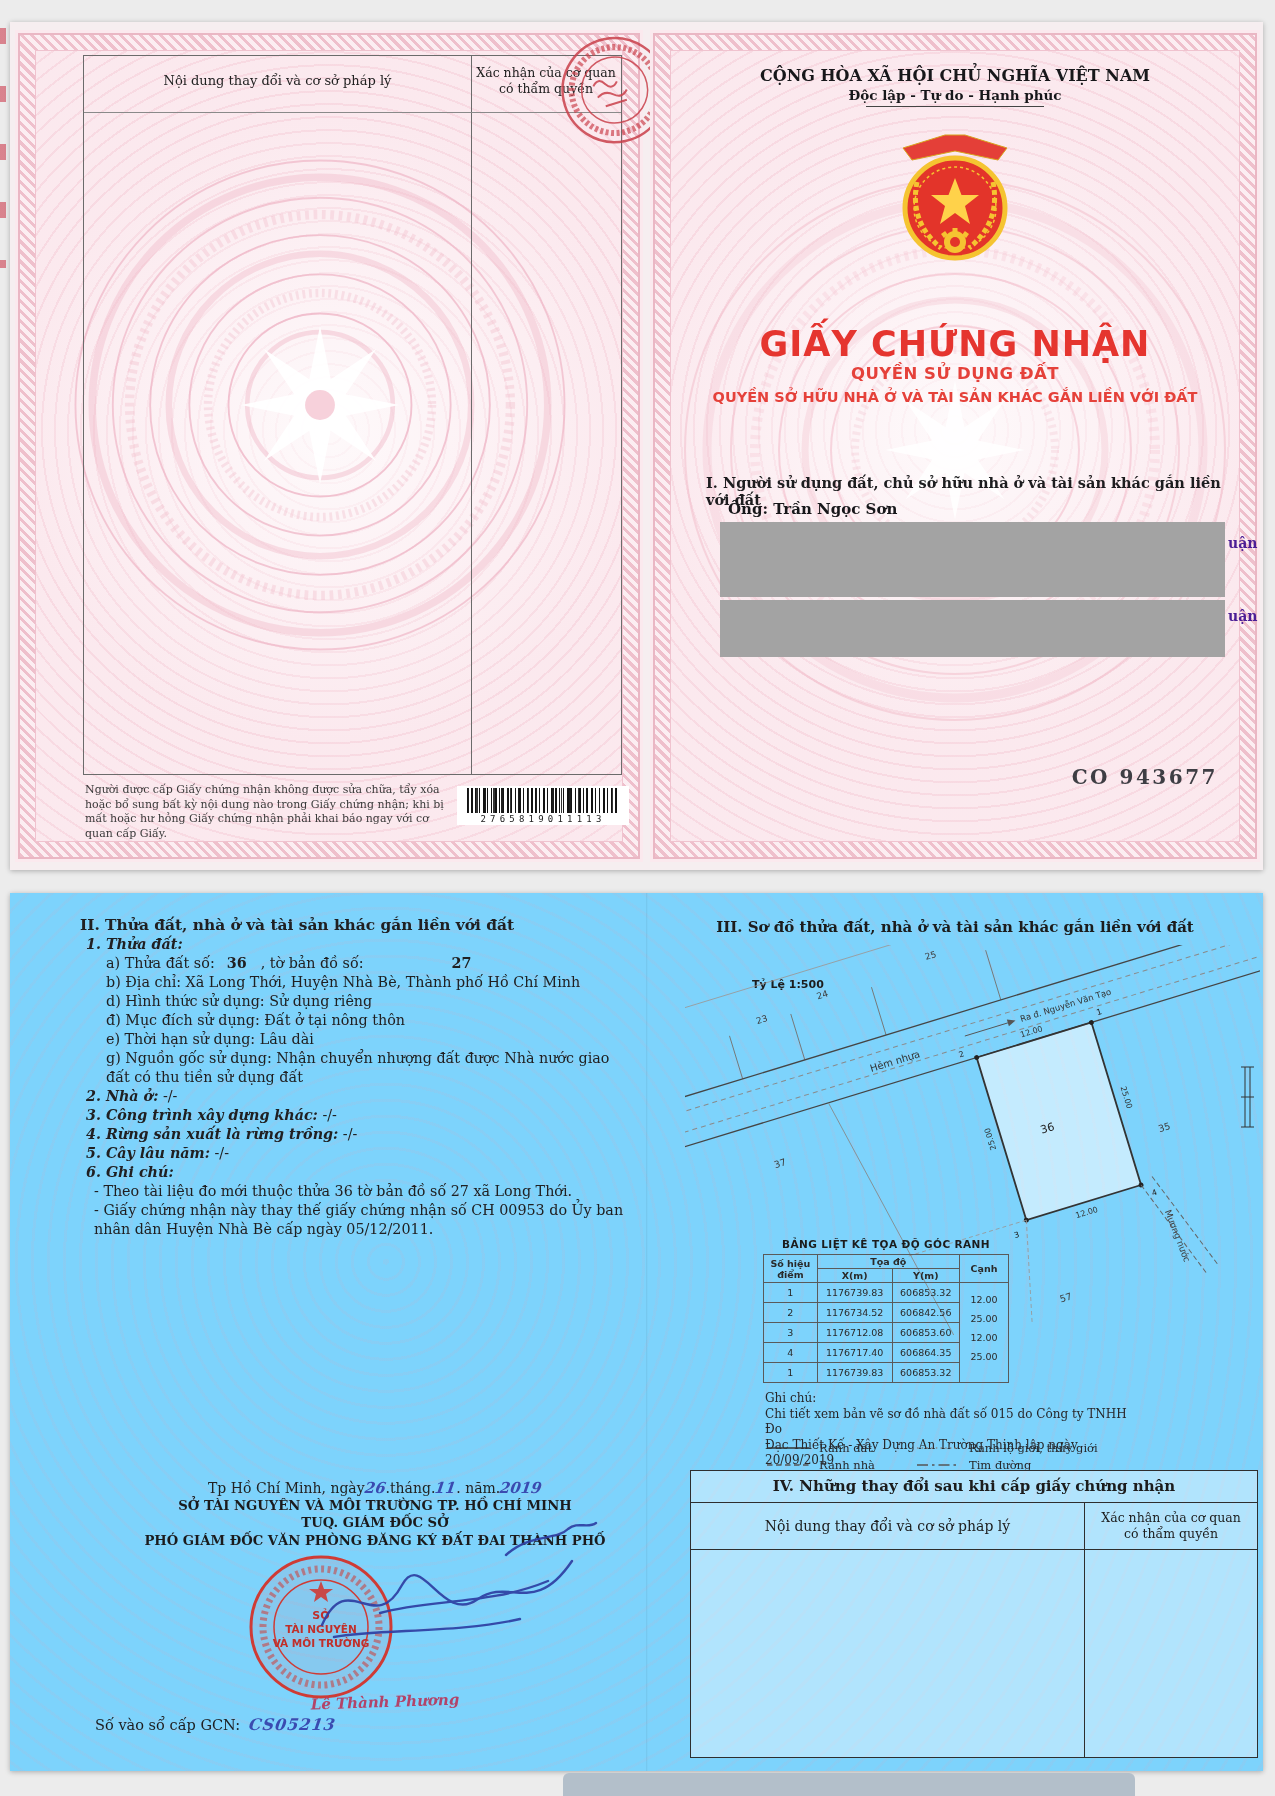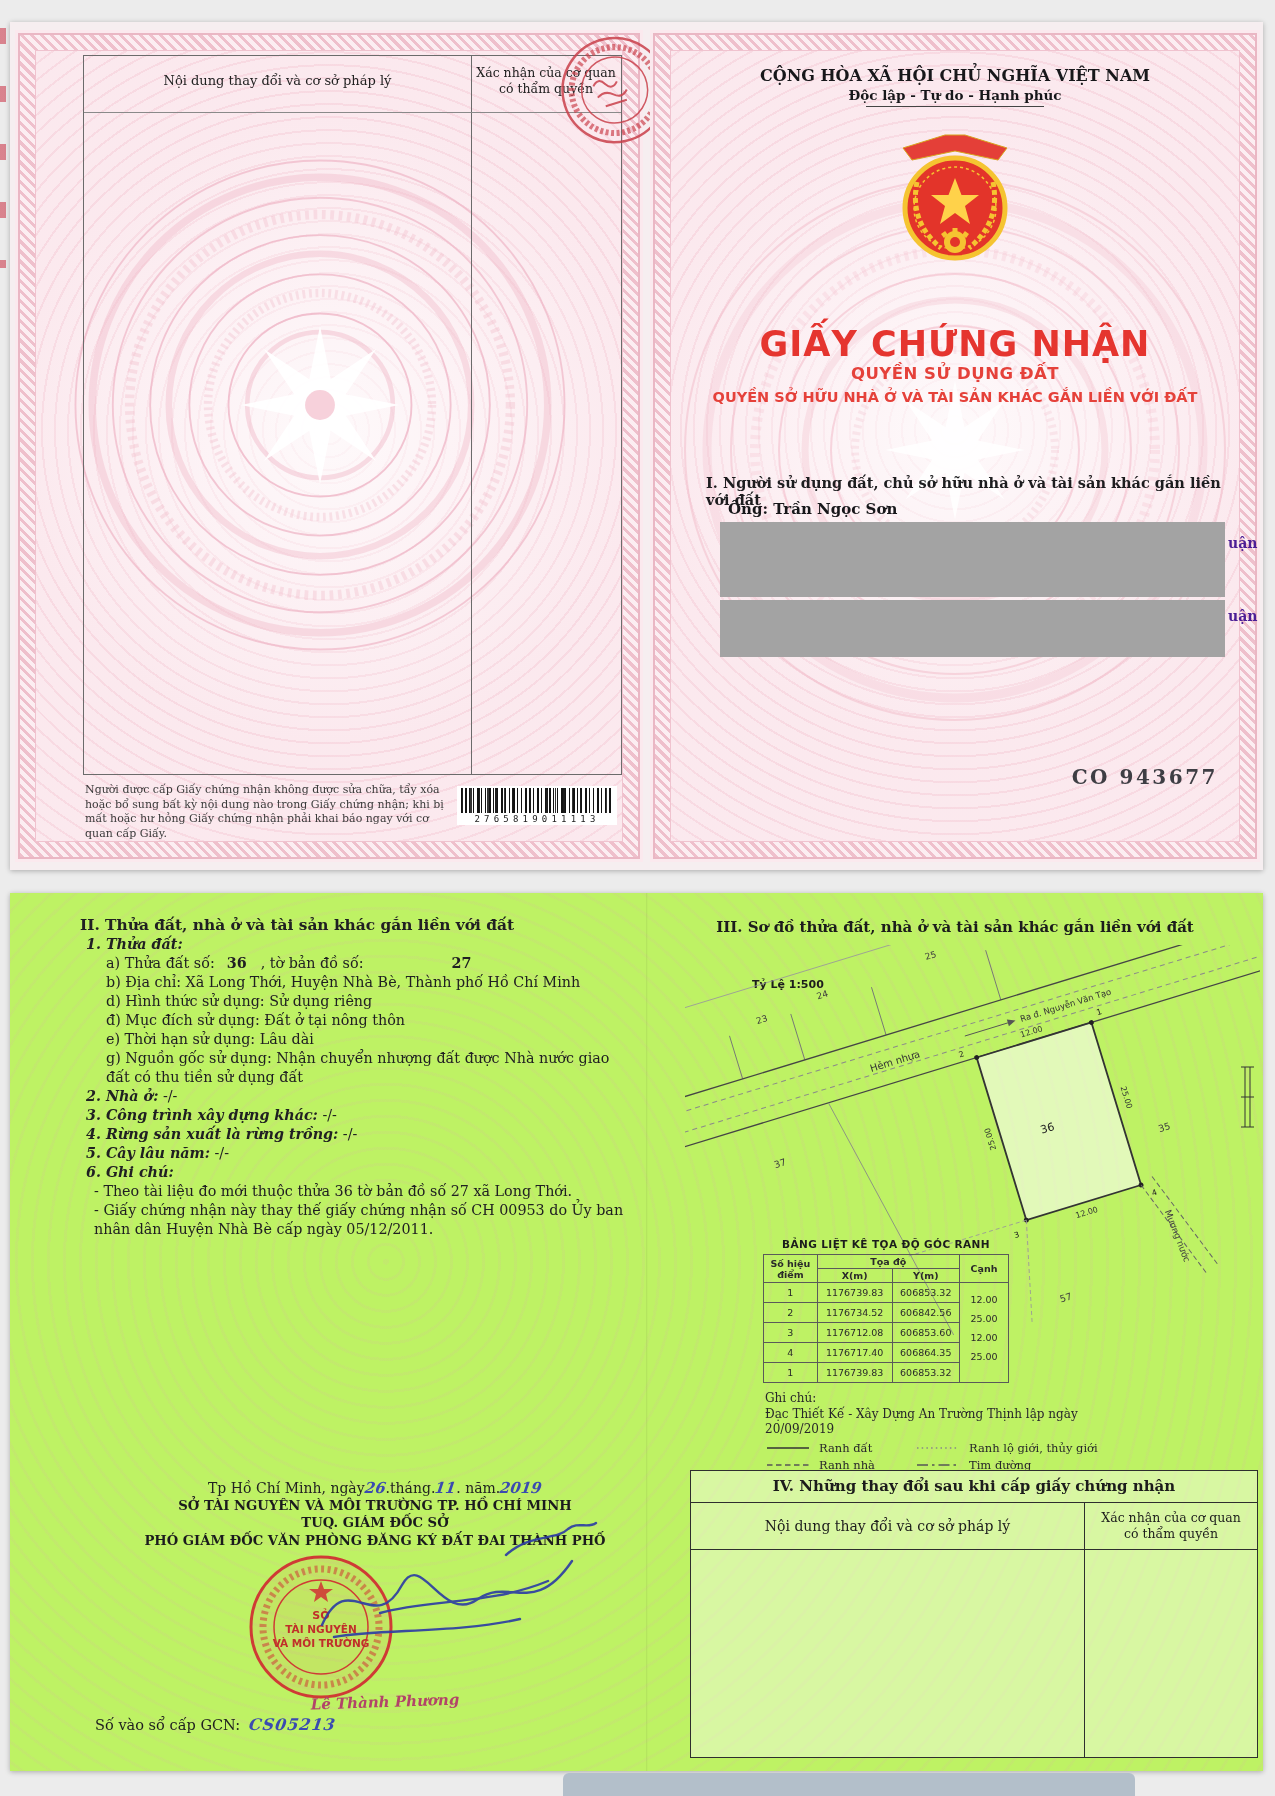--- a/index.html
+++ b/index.html
@@ -1,20 +1,20 @@
 <!DOCTYPE html>
 <html><head>
 <meta charset="utf-8">
 <style>
   html,body{margin:0;padding:0;background:#e7e7e7;}
   .canvas{position:relative;width:1275px;height:1796px;background:#ececec;overflow:hidden;
           font-family:"DejaVu Serif","Liberation Serif",serif;color:#1c1c1c;}
   .scan{position:absolute;box-shadow:0 1px 5px rgba(0,0,0,.28);}
   #scan-top{left:10px;top:22px;width:1253px;height:848px;background:#f6eef0;}
-  #scan-bottom{left:10px;top:893px;width:1253px;height:878px;background:#bef264;}
+  #scan-bottom{left:10px;top:893px;width:1253px;height:878px;background:#7dd3fc;}
   
   .cover{position:absolute;top:8px;height:832px;background:#fbe9ee;overflow:visible;}
   #cover-back{left:5px;width:628px;}
   #cover-front{left:640px;width:610px;}
   .band{position:absolute;inset:3px;border:2px solid #eab7c4;
         background:repeating-linear-gradient(45deg,rgba(224,141,162,.45) 0 3px,rgba(252,238,242,.9) 3px 7px);}
   .coverinner{position:absolute;inset:20px;border:1px solid #f0c3cf;
         background:
           radial-gradient(circle at 50% 48%,rgba(255,255,255,.75),rgba(252,232,238,.15) 62%),
           repeating-radial-gradient(circle at 50% 48%,rgba(238,170,188,.28) 0 2px,rgba(238,170,188,0) 2px 13px),
@@ -24,21 +24,21 @@
   .ctr{text-align:center;}
   .sans{font-family:"DejaVu Sans","Liberation Sans",sans-serif;}
   .mono{font-family:"DejaVu Sans Mono","Liberation Mono",monospace;}
   
   .backtable{position:absolute;left:68px;top:25px;width:537px;height:718px;border:1px solid #6b6b6b;background:transparent;}
   .backtable .vdiv{position:absolute;left:387px;top:0;bottom:0;width:0;border-left:1px solid #6b6b6b;}
   .backtable .hhead{position:absolute;left:0;top:56px;width:100%;border-top:1px solid #8a8a8a;}
   .bt-h1{position:absolute;left:0;top:17px;width:387px;text-align:center;font-size:13px;color:#222;}
   .bt-h2{position:absolute;left:387px;top:9px;width:150px;text-align:center;font-size:12.5px;line-height:1.25;color:#222;}
   .footnote{position:absolute;left:70px;top:753px;width:368px;font-size:11px;line-height:1.34;color:#3a3a3a;}
-  .barcode{position:absolute;left:442px;top:756px;width:152px;background:#fff;padding:2px 4px 1px;}
+  .barcode{position:absolute;left:442px;top:756px;width:152px;background:#fff;padding:2px 10px 1px;}
   .barcode .bars{height:25px;background-image:
       repeating-linear-gradient(90deg,#131313 0 1.5px,transparent 1.5px 4px,#131313 4px 6.5px,transparent 6.5px 8px,#131313 8px 9px,transparent 9px 12px),
       repeating-linear-gradient(90deg,rgba(17,17,17,.95) 0 2px,transparent 2px 9px,rgba(17,17,17,.85) 9px 10.5px,transparent 10.5px 17px);}
   .barcode .digits{font-size:9px;letter-spacing:4.2px;text-align:center;color:#222;margin-top:1px;}
   
   .nat-title{left:0;top:36px;width:100%;font-size:16px;font-weight:bold;color:#17171a;}
   .nat-motto{left:0;top:57px;width:100%;font-size:13.5px;font-weight:bold;color:#17171a;}
   .motto-line{left:50%;top:76px;width:178px;margin-left:-89px;border-top:1.5px solid #444;}
   .cert-title{left:0;top:294px;width:100%;font-size:35px;font-weight:bold;color:#e5352f;letter-spacing:1px;}
   .cert-sub1{left:0;top:334px;width:100%;font-size:16.5px;font-weight:bold;color:#e5413a;letter-spacing:.5px;}
@@ -363,20 +363,21 @@
               <td>1</td>
               <td>1176739.83</td>
               <td>606853.32</td>
             </tr>
         </tbody>
       </table>
     </div>
 
     <div class="gchu">
       <div>Ghi chú:</div>
+      <div>Chi tiết xem bản vẽ sơ đồ nhà đất số 015 do Công ty TNHH Đo</div>
       <div>Đạc Thiết Kế - Xây Dựng An Trường Thịnh lập ngày 20/09/2019</div>
     </div>
     <div class="legend">
       <div class="legrow">
         <div class="legcell legc1">
           <svg width="46" height="8">
               <line x1="2" y1="4" x2="44" y2="4" stroke="#333" stroke-width="1.6"></line>
             </svg>
           <span>Ranh đất</span>
         </div>

